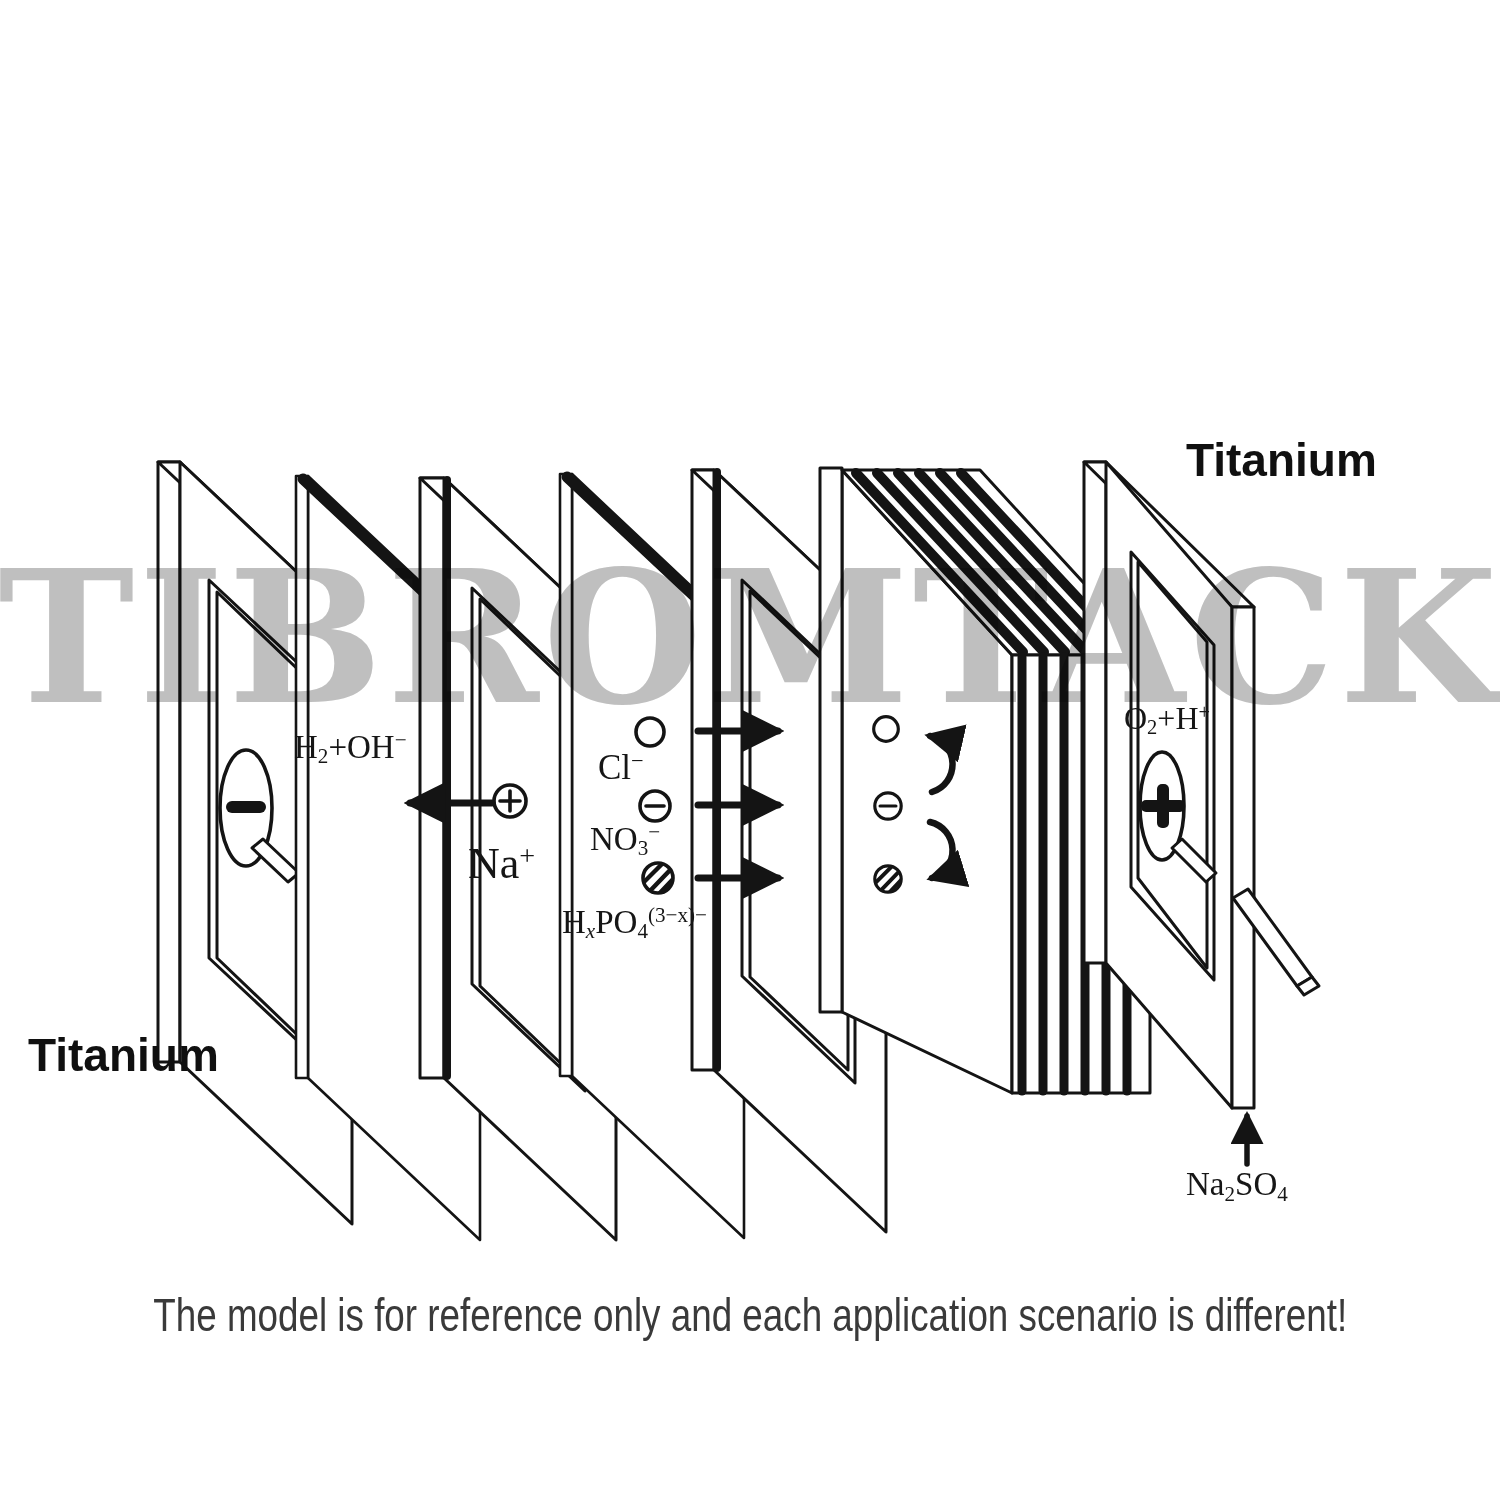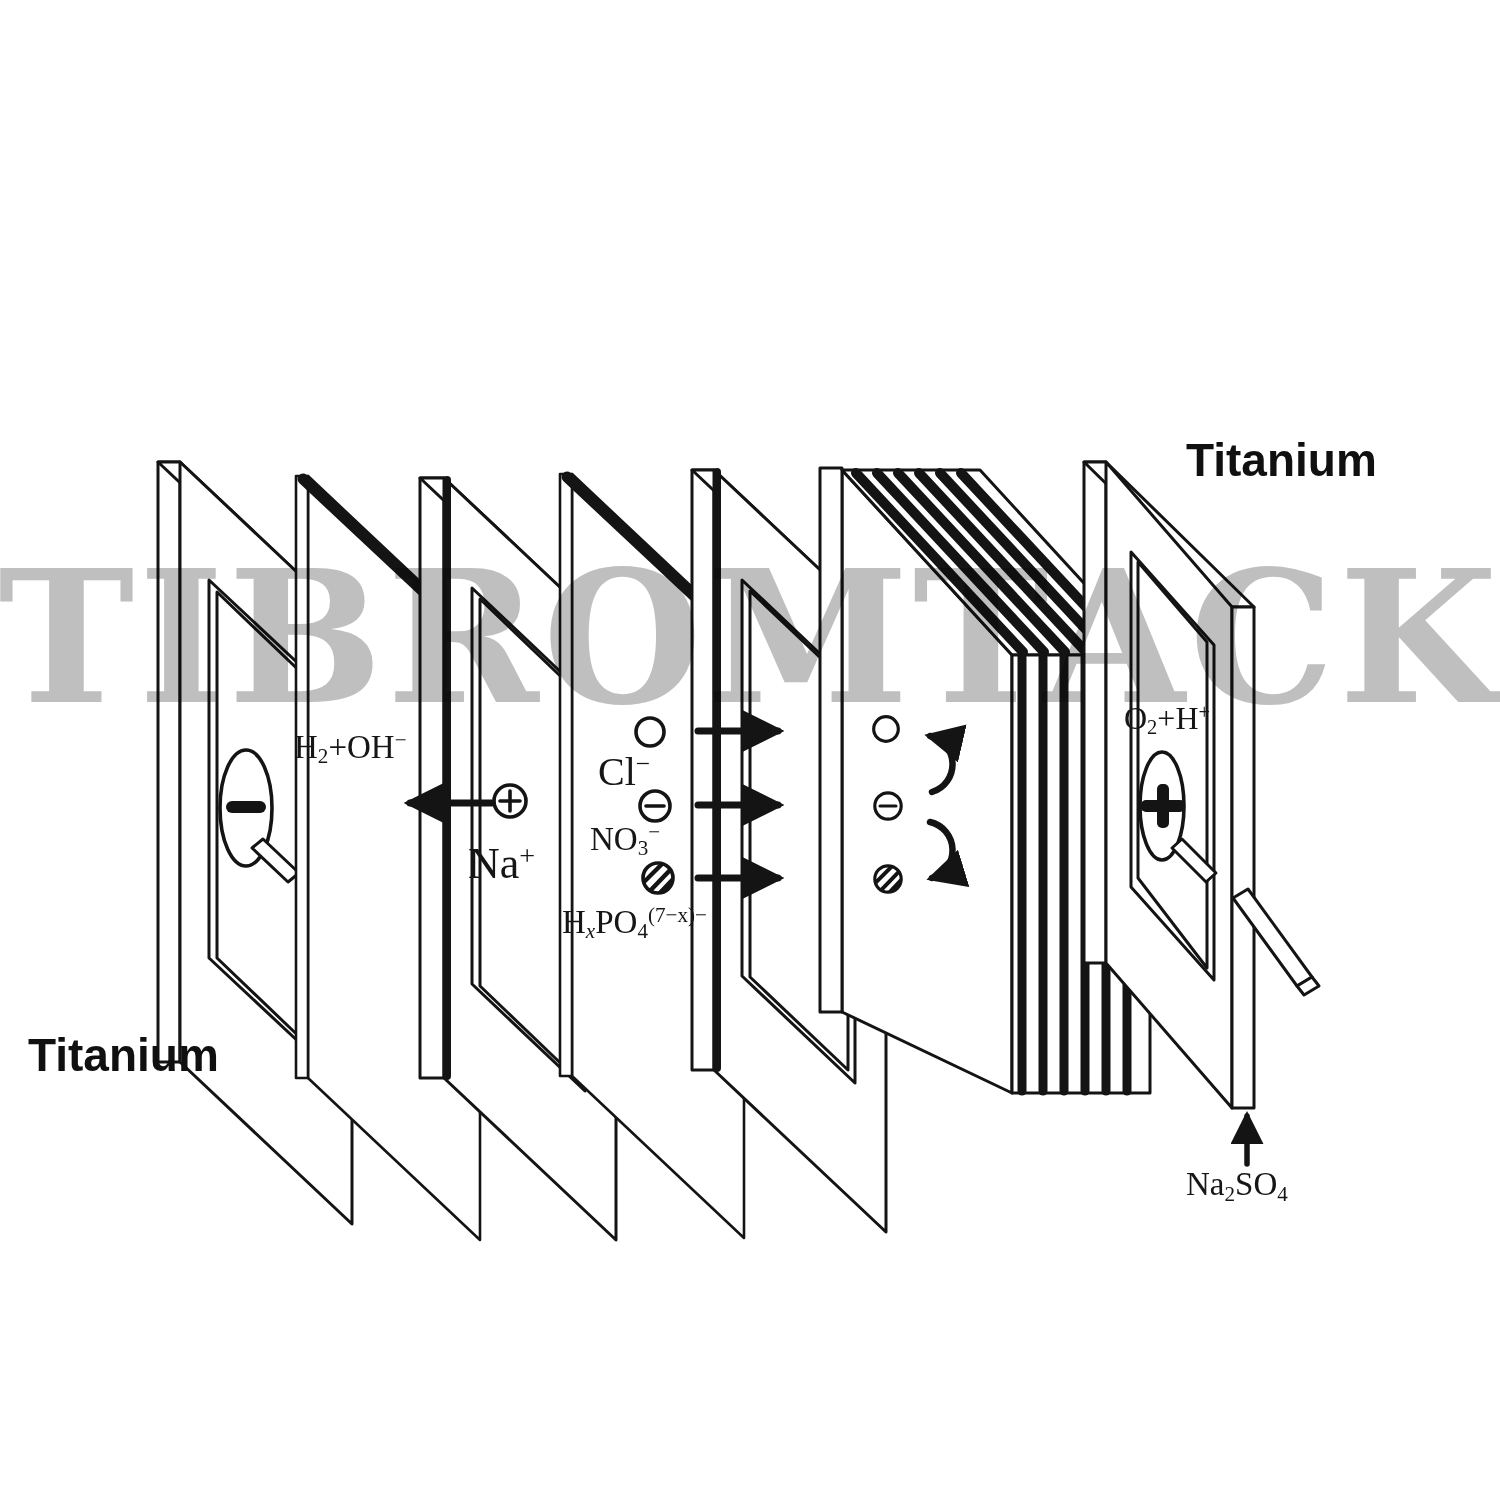--- a/index.html
+++ b/index.html
@@ -173,20 +173,23 @@
 
   <div class="txt electrode-title" style="left:1186px;top:432px;">
     <div>Titanium</div>
   </div>
   <div class="txt electrode-title" style="left:28px;top:1028px;line-height:54px;">
     <div>Titanium</div>
   </div>
 
   <div class="txt serif chem" style="left:294px;top:704px;margin-top:24px;"><span class="seg-n">H</span><span class="seg-sub">2</span><span class="seg-n">+OH</span><span class="seg-sup">−</span></div>
   <div class="txt serif chem" style="left:468px;top:838px;font-size:44px;"><span class="seg-n">Na</span><span class="seg-sup">+</span></div>
-  <div class="txt serif chem" style="left:598px;top:748px;font-size:40px;"><span class="seg-n">Cl</span><span class="seg-sup">−</span></div>
+  <div class="txt serif chem" style="left:598px;top:748px;font-size:35px;"><span class="seg-n">Cl</span><span class="seg-sup">−</span></div>
   <div class="txt serif chem" style="left:590px;top:820px;"><span class="seg-n">NO</span><span class="seg-sub">3</span><span class="seg-sup">−</span></div>
-  <div class="txt serif chem" style="left:562px;top:903px;"><span class="seg-n">H</span><span class="seg-subi">x</span><span class="seg-n">PO</span><span class="seg-sub">4</span><span class="seg-sup">(7−x)−</span></div>
+  <div class="txt serif chem" style="left:562px;top:903px;"><span class="seg-n">H</span><span class="seg-subi">x</span><span class="seg-n">PO</span><span class="seg-sub">4</span><span class="seg-sup">(3−x)−</span></div>
   <div class="txt serif chem" style="left:1124px;top:700px;font-size:32px;"><span class="seg-n">O</span><span class="seg-sub">2</span><span class="seg-n">+H</span><span class="seg-sup">+</span></div>
   <div class="txt serif chem" style="left:1186px;top:1166px;"><span class="seg-n">Na</span><span class="seg-sub">2</span><span class="seg-n">SO</span><span class="seg-sub">4</span></div>
 
+  <div class="caption-row">
+    <span class="caption">The model is for reference only and each application scenario is different!</span>
+  </div>
 
 </div>
 
 </body></html>

